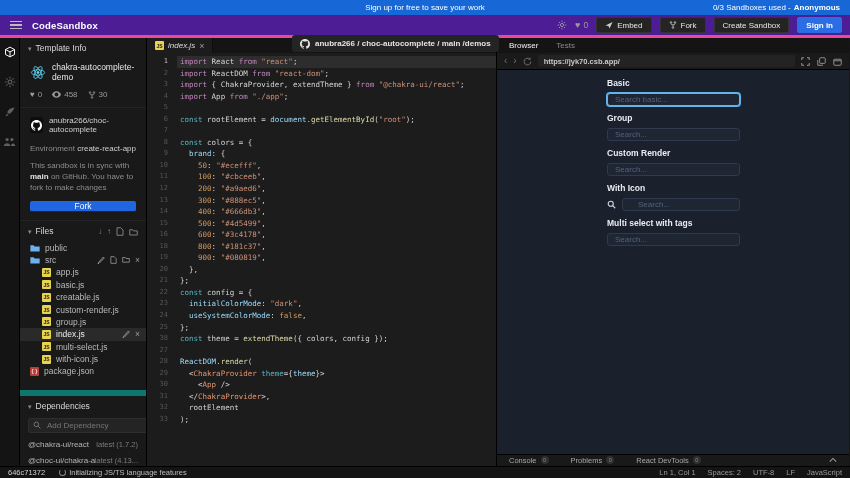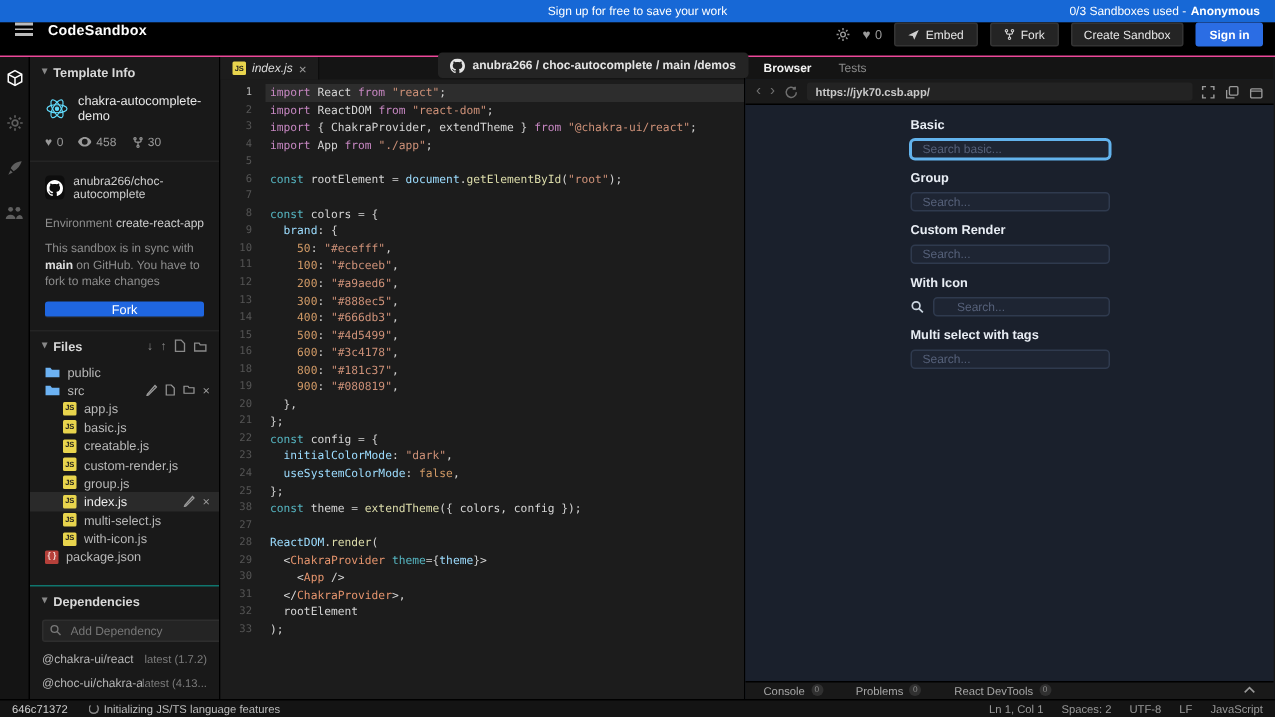--- a/index.html
+++ b/index.html
@@ -7,39 +7,39 @@
   body{font-family:"Liberation Sans",sans-serif;background:#161616;color:#ccc;font-size:8.5px}
   svg{display:block}
 
   
   .banner{position:relative;height:15px;background:#1768d6;color:#fff;font-size:8px;display:flex;align-items:center}
   .banner .msg{position:absolute;left:0;right:0;text-align:center}
   .banner .usage{position:absolute;right:10px;display:flex;gap:3px}
   .banner b{font-weight:bold}
 
   
-  .header{position:relative;height:23px;background:#000000;display:flex;align-items:flex-start;border-bottom:1px solid #ec4899}
+  .header{position:relative;height:23px;background:#4c1d95;display:flex;align-items:center;border-bottom:3px solid #ec4899}
   .burger{width:12px;margin:0 10px 0 10px;display:flex;flex-direction:column;gap:2px;cursor:pointer}
   .burger i{height:1.5px;background:#bbb;display:block}
   .brand{color:#fff;font-weight:bold;font-size:9.5px;letter-spacing:.2px}
   .repo-pill{position:absolute;left:292px;top:20px;height:17px;background:#242424;border-radius:3px;display:flex;align-items:center;gap:5px;padding:0 8px;color:#e4e4e4;font-size:8px;font-weight:bold}
   .hdr-right{margin-left:auto;display:flex;align-items:center;gap:8px;padding-right:8px}
   .icon-btn{color:#9a9a9a;display:flex;align-items:center;gap:3px;cursor:pointer}
   .btn{height:16px;display:flex;align-items:center;gap:4px;padding:0 8px;border-radius:2px;background:#242424;border:1px solid #343434;color:#e6e6e6;font-size:8px;cursor:pointer}
   .btn.primary{background:#2b6de4;border-color:#2b6de4;color:#fff;font-weight:bold}
 
   
   .main{display:flex;height:428px}
   .activity{width:20px;background:#141414;display:flex;flex-direction:column;align-items:center;padding-top:8px;gap:18px;border-right:1px solid #000}
   .activity .a-ic{color:#5f5f5f;cursor:pointer}
   .activity .a-ic.active{color:#fff}
 
   
   .sidebar{width:127px;background:#191919;border-right:1px solid #000;display:flex;flex-direction:column;overflow:hidden;font-size:8.5px}
-  .sec-hdr{display:flex;align-items:flex-start;gap:4px;padding:5px 8px 3px;color:#d8d8d8;font-weight:bold;font-size:8.5px}
+  .sec-hdr{display:flex;align-items:flex-end;gap:4px;padding:5px 8px 3px;color:#d8d8d8;font-weight:normal;font-size:8.5px}
   .sec-hdr .chev{color:#888;font-size:7px}
   .sec-hdr .hdr-icons{margin-left:auto;display:flex;gap:5px;color:#8a8a8a;font-size:8px;align-items:center}
   .tpl-row{display:flex;align-items:center;gap:6px;padding:6px 10px}
   .tpl-name{color:#e8e8e8;font-size:8.5px}
   .stats{display:flex;align-items:center;gap:4px;padding:2px 10px 8px;color:#9a9a9a;font-size:8px;border-bottom:1px solid #242424}
   .stats .st{display:flex;align-items:center;gap:3px;margin-right:6px}
   .gh-row{display:flex;align-items:center;gap:6px;padding:8px 10px 4px}
   .gh-badge{width:16px;height:16px;background:#0d0d0d;border-radius:3px;display:flex;align-items:center;justify-content:center}
   .gh-name{color:#cfcfcf;font-size:8px}
   .env-row{display:flex;justify-content:space-between;padding:6px 10px 2px;color:#8d8d8d;font-size:8px}
@@ -49,21 +49,21 @@
   .fork-btn{margin:6px 10px 8px;height:14px;background:#1f66e0;color:#fff;border-radius:2px;display:flex;align-items:center;justify-content:center;font-size:8.5px;cursor:pointer;border-bottom:1px solid #242424}
   .files-sec{border-top:1px solid #242424;padding-bottom:4px}
   .tree{padding-top:2px}
   .f-row{display:flex;align-items:center;gap:5px;height:12.4px;padding-left:10px;color:#b9b9b9;cursor:pointer}
   .f-row.ind{padding-left:22px}
   .f-row.sel{background:#2a2a2a;color:#ececec}
   .f-row .nm{font-size:8.5px;white-space:nowrap}
   .f-row .acts{margin-left:auto;display:flex;gap:5px;padding-right:6px;color:#9a9a9a;align-items:center}
   .js-badge{width:9px;height:9px;background:#e8d44d;border-radius:1px;color:#1c1c1c;font-size:5px;font-weight:bold;display:flex;align-items:center;justify-content:center;flex:none}
   .json-badge{width:9px;height:9px;background:#b5403a;border-radius:1px;color:#f3d9d7;font-size:5.5px;font-weight:bold;display:flex;align-items:center;justify-content:center;flex:none}
-  .deps-sec{border-top:1px solid #0f766e;margin-top:8px}
+  .deps-sec{border-top:6px solid #0f766e;margin-top:8px}
   .dep-search{display:flex;align-items:center;margin:4px 8px 4px;gap:4px}
   .dep-input{flex:1;height:15px;background:#242424;border:1px solid #2e2e2e;border-radius:2px;color:#bbb;font-size:8px;padding:0 4px 0 18px;outline:none;font-family:"Liberation Sans",sans-serif}
   .dep-search .mag{position:absolute;margin-left:5px;color:#777}
   .dep-row{display:flex;justify-content:space-between;align-items:flex-end;padding:3.5px 8px;color:#b5b5b5;font-size:8px}
   .dep-row .ver{color:#7c7c7c;font-size:7.5px;white-space:nowrap}
   .dep-row .dn{white-space:nowrap;overflow:hidden}
 
   
   .editor{width:350px;background:#1c1c1c;display:flex;flex-direction:column;border-right:1px solid #000}
   .tabbar{height:15px;background:#141414;display:flex;align-items:center}
@@ -77,21 +77,21 @@
   .cl .ct{flex:1;padding-left:3px}
   .cl.active .ct{background:#2d2d2d}
   .cl.active .ln{color:#bdbdbd}
   .tok-kw{color:#c586c0}.tok-cst{color:#56b6c2}.tok-pl{color:#d4d4d4}.tok-var{color:#9cdcfe}
   .tok-str{color:#ce9178}.tok-num{color:#d19a66}.tok-fn{color:#dcdcaa}.tok-tag{color:#e5946d}.tok-attr{color:#56b6c2}
 
   
   .browser{width:352px;display:flex;flex-direction:column;background:#1a202c}
   .b-tabbar{height:15px;background:#141414;display:flex;align-items:center;gap:18px;padding-left:12px;font-size:8px}
   .b-tab{color:#8a8a8a;cursor:pointer}
-  .b-tab.active{color:#f2f2f2;font-weight:bold}
+  .b-tab.active{color:#f2f2f2;font-weight:normal}
   .navbar{height:17px;background:#1a1a1a;display:flex;align-items:center;gap:6px;padding:0 7px;border-bottom:1px solid #000}
   .nav-ic{color:#6f6f6f;font-size:10px;line-height:1;cursor:pointer}
   .url{flex:1;height:12px;background:#232323;border:none;border-radius:2px;color:#c9c9c9;font-size:7.5px;padding:0 6px;outline:none;font-family:"Liberation Sans",sans-serif;font-weight:bold}
   .nav-right{display:flex;gap:7px;align-items:center;color:#9a9a9a}
   .preview{flex:1;background:#1a202c;overflow:hidden}
   .pv-col{margin:8px 0 0 110px;width:133px}
   .pv-label{color:#e8edf4;font-size:8.5px;font-weight:bold;margin:7px 0 5px}
   .pv-input{width:100%;height:13px;background:#1e2533;border:1px solid #2f3a4e;border-radius:3px;color:#cbd5e0;font-size:8px;padding:0 7px;outline:none;font-family:"Liberation Sans",sans-serif}
   .pv-input::placeholder,.dep-input::placeholder,.url::placeholder{color:#56617a}
   .dep-input::placeholder{color:#777}

